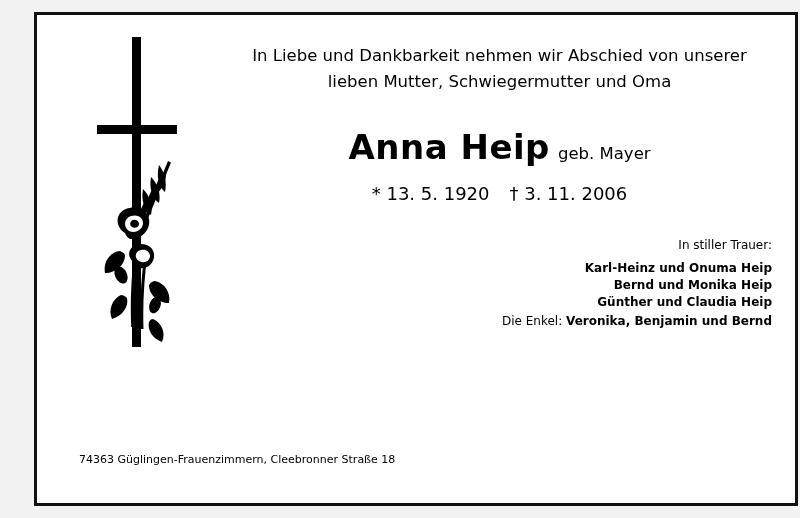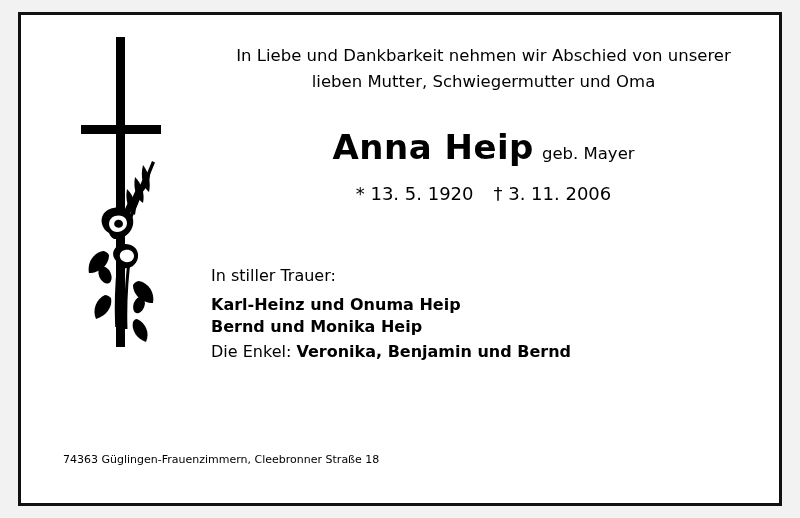--- a/index.html
+++ b/index.html
@@ -16,21 +16,21 @@
   }
   .page {
     position: relative;
     width: 800px;
     height: 518px;
     background: #f2f2f2;
     box-sizing: border-box;
   }
   .notice {
     position: absolute;
-    left: 18px;
+    left: 34px;
     top: 12px;
     width: 764px;
     height: 494px;
     background: #ffffff;
     border: 3px solid #111111;
     box-sizing: border-box;
   }
   .inner {
     position: relative;
     width: 100%;
@@ -88,24 +88,23 @@
     text-align: center;
     font-size: 18px;
   }
   .dates .sep { display: inline-block; width: 20px; }
 
   .mourning {
     position: absolute;
     left: 190px;
     top: 222px;
     width: 545px;
-    text-align: left;
-    font-size: 16px;
+    text-align: right;
+    font-size: 12px;
     line-height: 1.42;
-    margin-top: 28px;
   }
   .mourning .header { font-weight: normal; display: block; margin-bottom: 6px; }
   .mourning .fam { font-weight: bold; display: block; }
   .mourning .grandchildren {
     display: block;
     margin-top: 2px;
   }
   .mourning .grandchildren .lead { font-weight: normal; }
   .mourning .grandchildren .names { font-weight: bold; }
 
@@ -194,20 +193,21 @@
       </div>
 
       <div class="dates">
         <span>* 13. 5. 1920</span><span class="sep"></span><span>† 3. 11. 2006</span>
       </div>
 
       <div class="mourning">
         <span class="header">In stiller Trauer:</span>
         <span class="fam">Karl-Heinz und Onuma Heip</span>
         <span class="fam">Bernd und Monika Heip</span>
+        <span class="fam">Günther und Claudia Heip</span>
         <span class="grandchildren">
           <span class="lead">Die Enkel:</span>
           <span class="names">Veronika, Benjamin und Bernd</span>
         </span>
       </div>
 
 
       <div class="address">74363 Güglingen-Frauenzimmern, Cleebronner Straße 18</div>
 
     </div>

